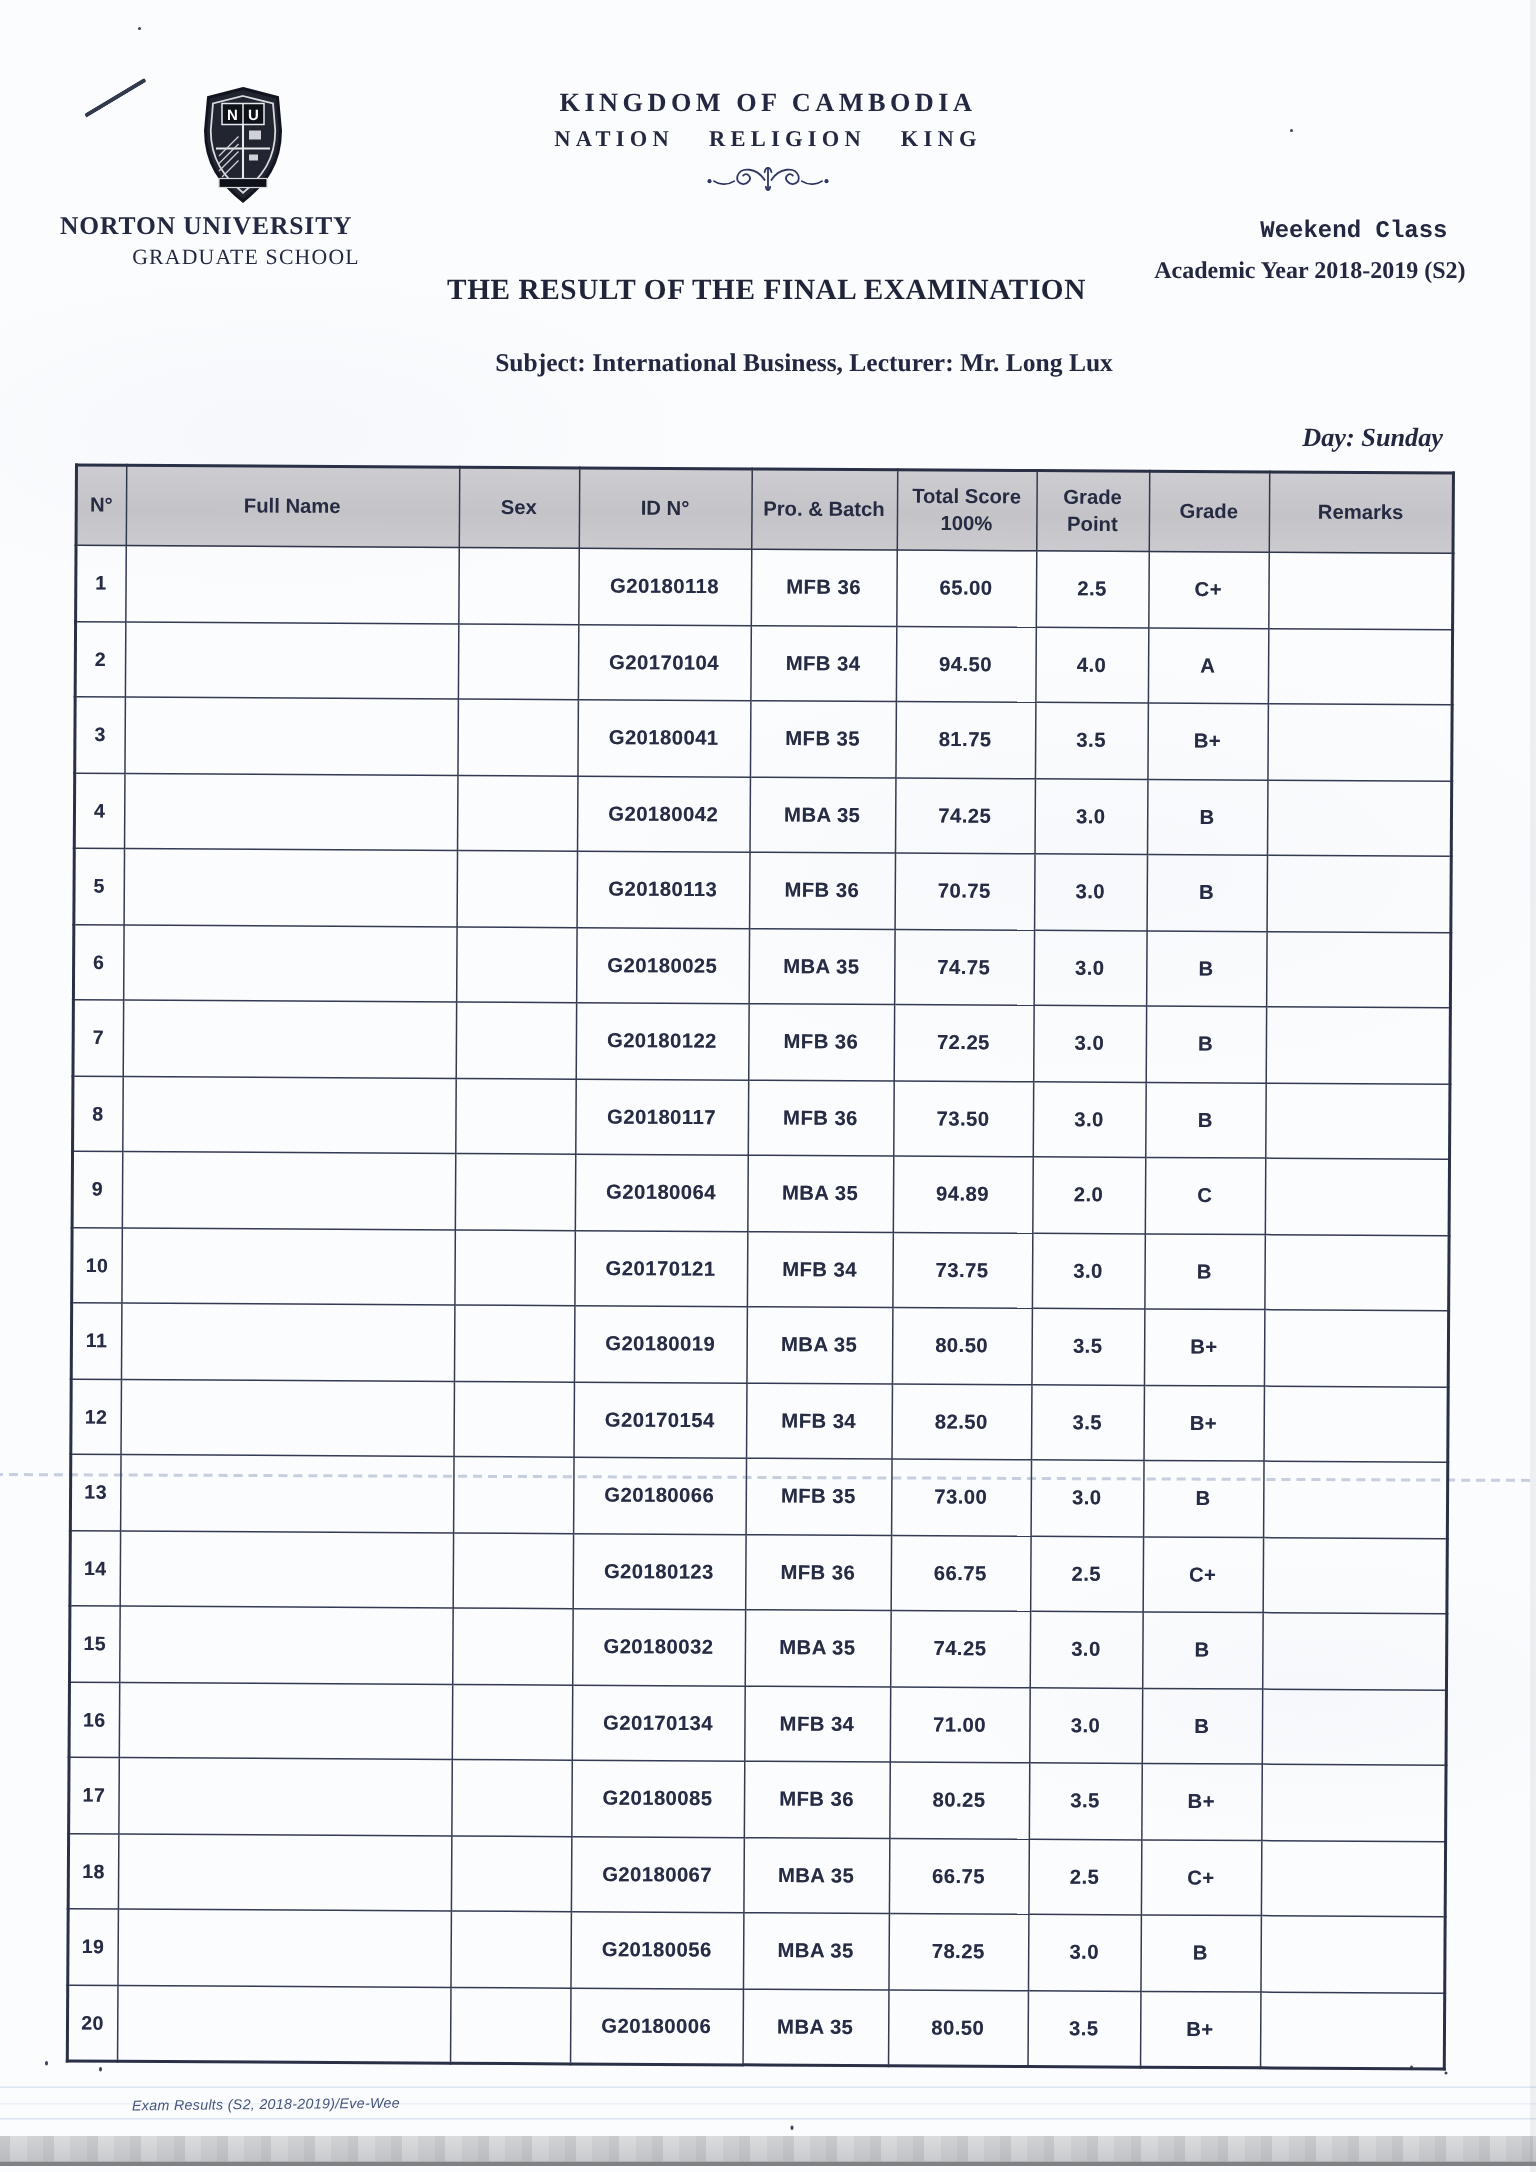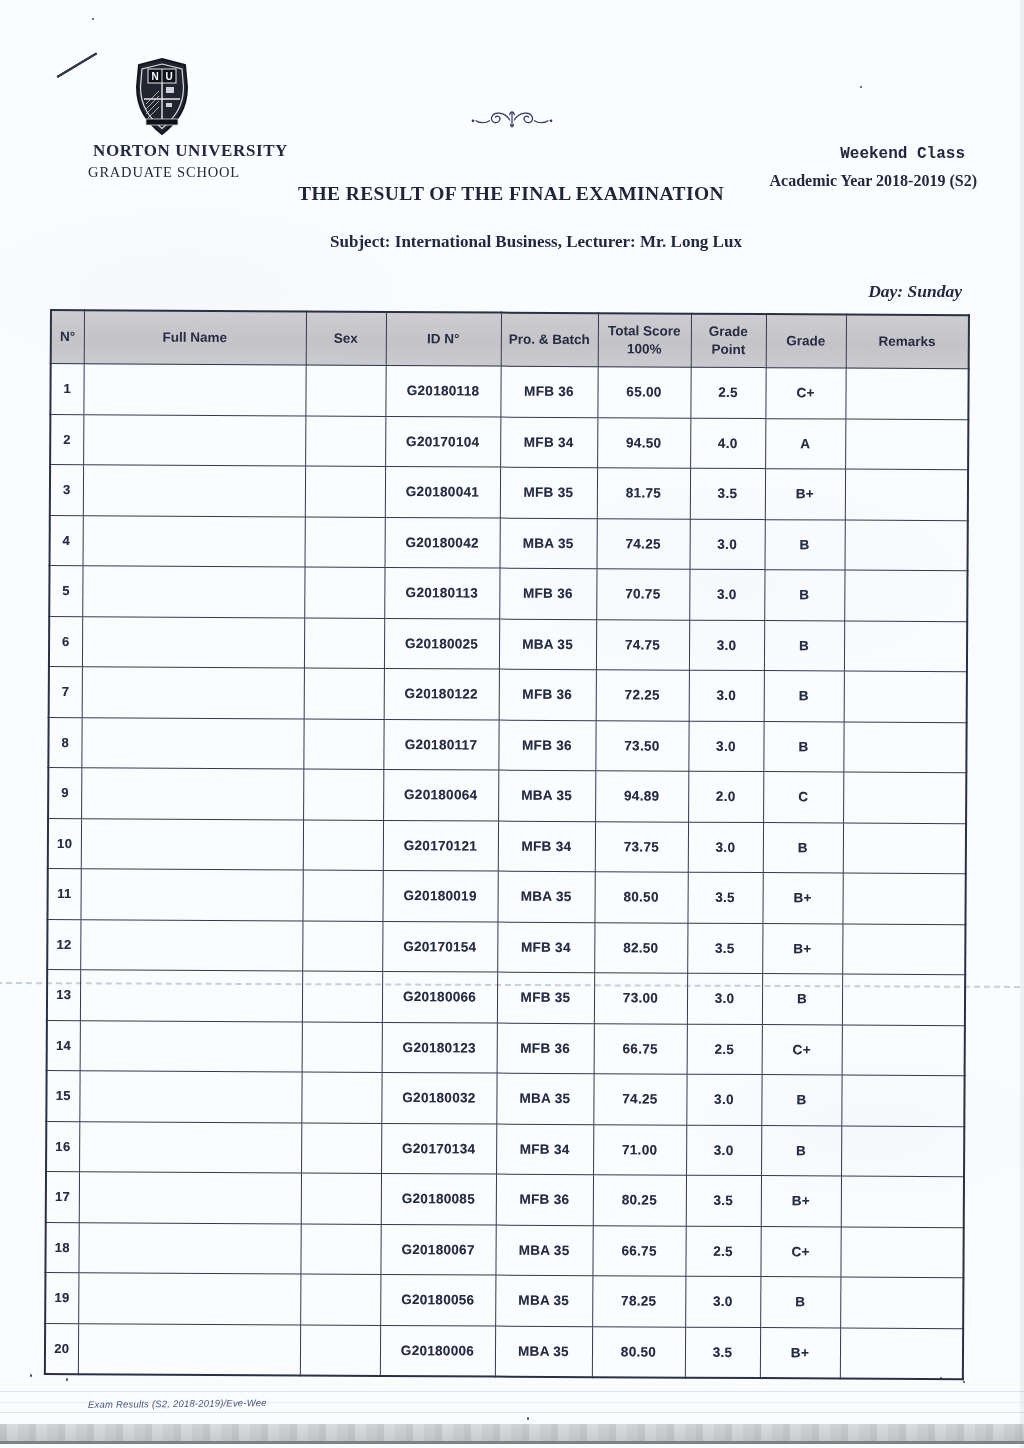--- a/index.html
+++ b/index.html
@@ -8,21 +8,21 @@
     position:relative;width:1024px;height:1448px;overflow:hidden;
     background:
       radial-gradient(420px 160px at 18% 20%, rgba(196,208,226,.10), transparent 70%),
       radial-gradient(520px 220px at 72% 40%, rgba(200,210,226,.08), transparent 70%),
       radial-gradient(360px 140px at 85% 78%, rgba(198,206,220,.09), transparent 70%),
       #fbfcfe;
     color:#262b42;
   }
   
   .logo-wrap{position:absolute;left:133px;top:57px;width:58px;height:80px;}
-  .uni-name{position:absolute;left:40px;top:141px;width:248px;text-align:right;
+  .uni-name{position:absolute;left:40px;top:141px;width:248px;text-align:left;
     font-family:"Liberation Serif",serif;font-weight:bold;font-size:17px;letter-spacing:.6px;color:#242942;}
   .uni-school{position:absolute;left:40px;top:164px;width:248px;text-align:center;
     font-family:"Liberation Serif",serif;font-weight:normal;font-size:14.5px;letter-spacing:.8px;color:#242942;}
   .kingdom{position:absolute;left:262px;top:58px;width:500px;text-align:center;
     font-weight:bold;font-size:17.5px;letter-spacing:3px;color:#232840;}
   .motto{position:absolute;left:262px;top:85px;width:500px;text-align:center;
     font-weight:bold;font-size:15px;letter-spacing:3.5px;word-spacing:16px;color:#232840;}
   .ornament{position:absolute;left:467px;top:106px;width:90px;height:28px;}
   .class-type{position:absolute;right:59px;top:145px;text-align:right;
     font-weight:bold;font-size:16px;color:#232840;font-family:Liberation Mono, monospace;}
@@ -114,20 +114,22 @@
       <g fill="#cfd1d6">
         <rect x="33" y="30" width="8" height="6"></rect>
           <rect x="33" y="46" width="6" height="4"></rect>
       </g>
       <rect x="13" y="62" width="32" height="6" fill="#0e1118" stroke="#d9dadd" stroke-width=".8"></rect>
     </svg>
   </div>
   <div class="uni-name">NORTON UNIVERSITY</div>
   <div class="uni-school">GRADUATE SCHOOL</div>
 
+  <div class="kingdom">KINGDOM OF CAMBODIA</div>
+  <div class="motto">NATION RELIGION KING</div>
   <div class="ornament">
     <svg width="90" height="28" viewBox="0 0 120 32">
       <g class="ink-stroke">
         <path d="M57 16 C50 5 36 4 33 12 C31 19 39 22 43 17 C46 13 41 9 38 12"></path>
         <path d="M63 16 C70 5 84 4 87 12 C89 19 81 22 77 17 C74 13 79 9 82 12"></path>
         <path d="M57 9 C58 4 62 4 63 9"></path>
         <path d="M58 22 C59 26 61 26 62 22"></path>
         <line x1="60" y1="6" x2="60" y2="24"></line>
         <path d="M30 17 C24 21 16 20 12 17"></path>
         <path d="M90 17 C96 21 104 20 108 17"></path>

